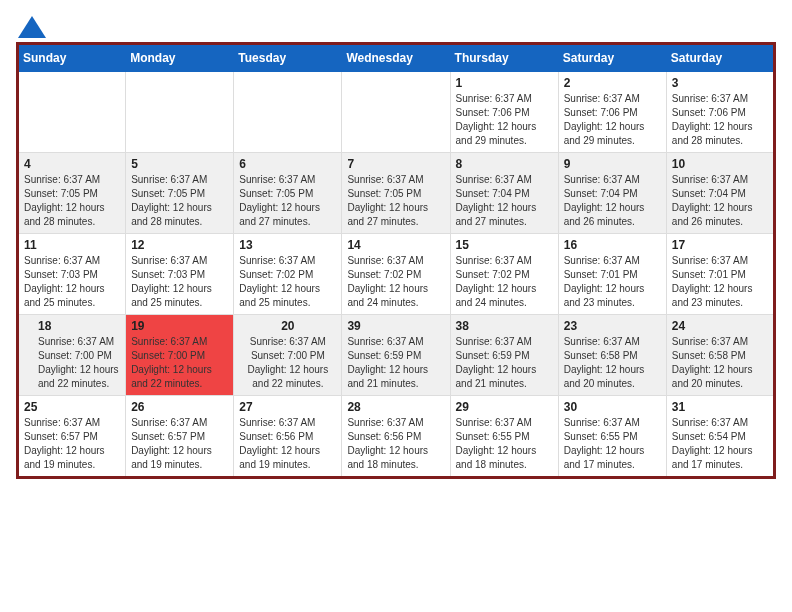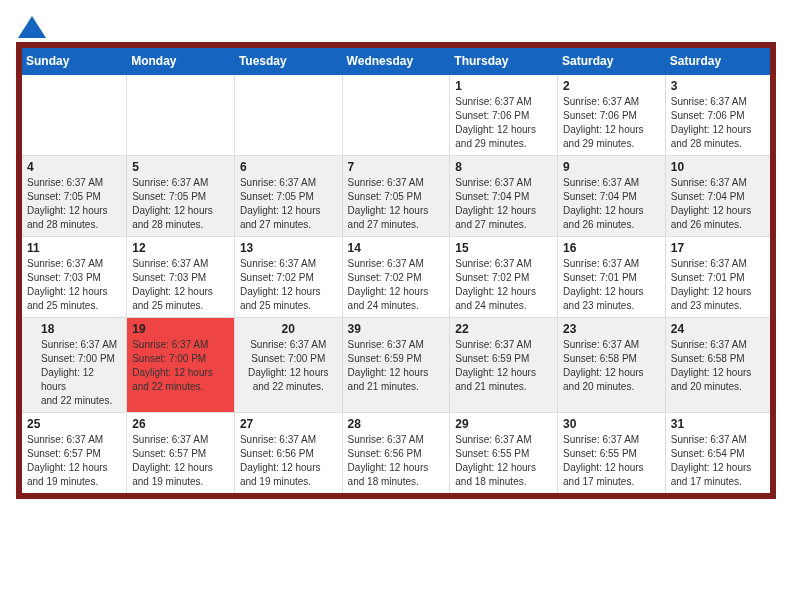--- a/index.html
+++ b/index.html
@@ -43,21 +43,21 @@
       color: #222;
       line-height: 1.1;
     }
     .location {
       font-size: 16px;
       color: #444;
     }
     .calendar {
       width: 100%;
       border-collapse: collapse;
-      border: 6px solid #7f1d1d;
+      border: 3px solid #7f1d1d;
     }
     .calendar th {
       background: #1565c0;
       color: #fff;
       font-size: 12px;
       font-weight: bold;
       padding: 6px 4px;
       text-align: left;
       border: 1px solid #1565c0;
     }
@@ -213,21 +213,21 @@
         </td>
         <td style="background: rgb(240, 240, 240); text-align: center;">
           <div class="day-num">20</div>
           <div class="day-info">Sunrise: 6:37 AM<br>Sunset: 7:00 PM<br>Daylight: 12 hours<br>and 22 minutes.</div>
         </td>
         <td style="background: rgb(240, 240, 240);">
           <div class="day-num">39</div>
           <div class="day-info">Sunrise: 6:37 AM<br>Sunset: 6:59 PM<br>Daylight: 12 hours<br>and 21 minutes.</div>
         </td>
         <td style="background: rgb(240, 240, 240);">
-          <div class="day-num">22</div>
+          <div class="day-num">38</div>
           <div class="day-info">Sunrise: 6:37 AM<br>Sunset: 6:59 PM<br>Daylight: 12 hours<br>and 21 minutes.</div>
         </td>
         <td style="background: rgb(240, 240, 240);">
           <div class="day-num">23</div>
           <div class="day-info">Sunrise: 6:37 AM<br>Sunset: 6:58 PM<br>Daylight: 12 hours<br>and 20 minutes.</div>
         </td>
         <td style="background: rgb(240, 240, 240);">
           <div class="day-num">24</div>
           <div class="day-info">Sunrise: 6:37 AM<br>Sunset: 6:58 PM<br>Daylight: 12 hours<br>and 20 minutes.</div>
         </td>

